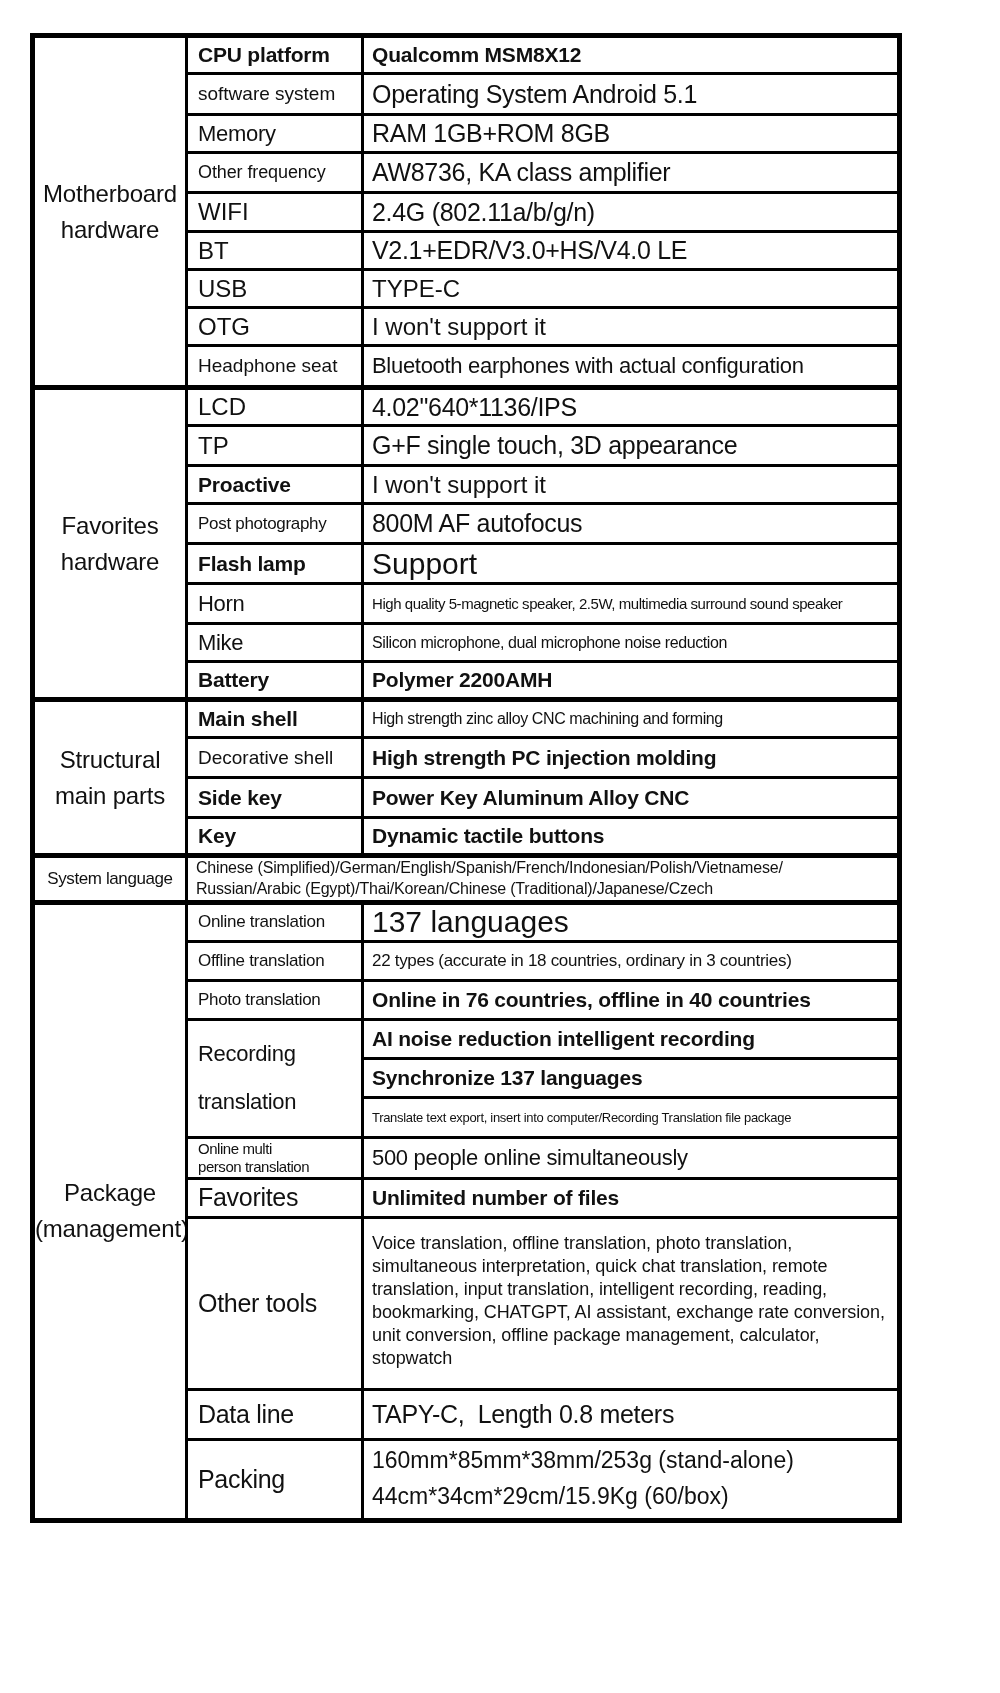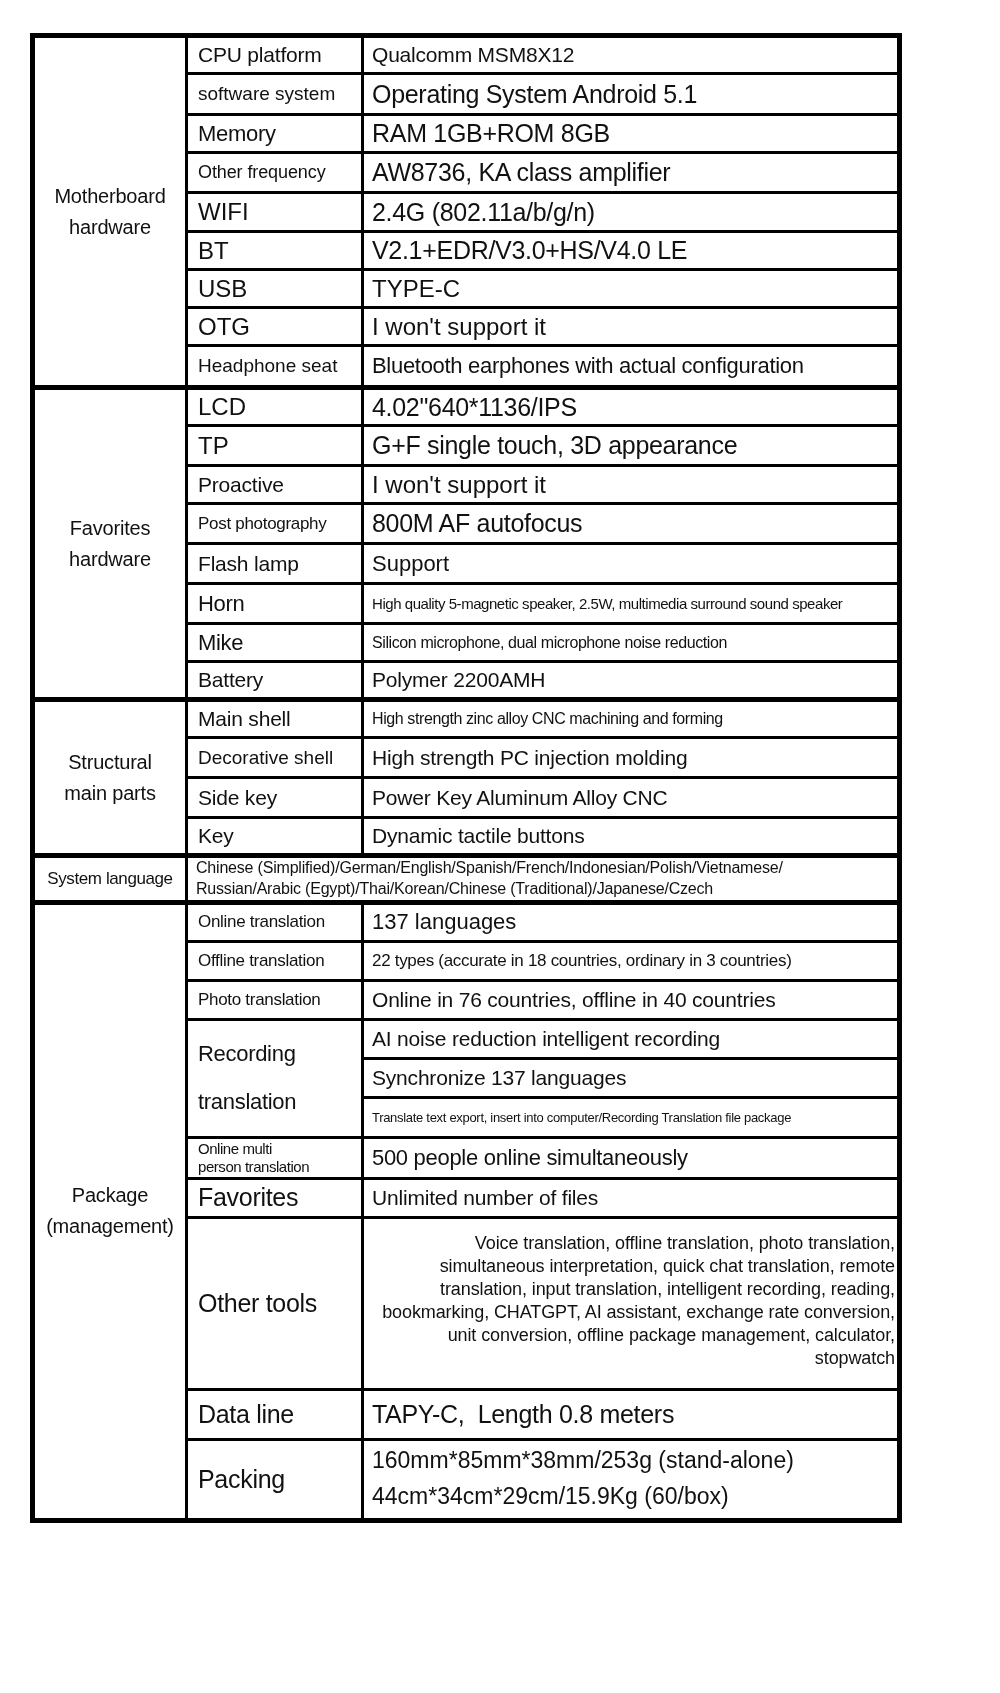--- a/index.html
+++ b/index.html
@@ -18,47 +18,47 @@
     border: 5px solid #000;
   }
   td {
     border: 3px solid #000;
     padding: 0;
     vertical-align: middle;
     overflow: hidden;
   }
   tr.sec > td { border-top: 5px solid #000; }
 
-  .cat { text-align: center; font-size: 20px; letter-spacing: -0.2px; }
+  .cat { text-align: center; font-size: 24px; letter-spacing: -0.2px; }
   .cat .cl + .cl { margin-top: 8px; }
   .cat-sys { font-size: 17px; letter-spacing: -0.4px; }
 
   .lbl { padding-left: 10px; padding-right: 2px; white-space: nowrap; }
   .val { padding-left: 8px; padding-right: 2px; }
   .nw  { white-space: nowrap; }
 
   .fs13 { font-size: 13px; letter-spacing: -0.3px; }
   .fs15 { font-size: 15px; letter-spacing: -0.45px; }
   .fs16 { font-size: 16px; letter-spacing: -0.2px; }
   .fs17 { font-size: 17px; letter-spacing: -0.3px; }
   .fs18 { font-size: 18px; letter-spacing: -0.1px; }
   .fs19 { font-size: 19px; }
   .fs20 { font-size: 16px; letter-spacing: -0.4px; margin-top: 20px; }
-  .fs21 { font-size: 21px; letter-spacing: -0.2px; }
+  .fs21 { font-size: 21px; letter-spacing: -0.2px; font-weight: bold; }
   .fs22 { font-size: 22px; letter-spacing: -0.3px; }
   .fs23 { font-size: 23px; }
   .fs24 { font-size: 24px; }
   .fs25 { font-size: 25px; letter-spacing: -0.3px; }
-  .fs27 { font-size: 22px; }
+  .fs27 { font-size: 30px; }
 
   .lbl2 .ll + .ll { margin-top: 22px; }
   .lbl2t { line-height: 1.2; white-space: nowrap; }
   .mlines div { line-height: 1.3; }
   .packing-val div { line-height: 1.55; }
-  .wrapval { line-height: 1.28; padding-bottom: 4px; text-align: right; }
+  .wrapval { line-height: 1.28; padding-bottom: 4px; }
 </style>
 </head>
 <body>
 
 <table class="spec">
   <colgroup>
     <col style="width:154px">
       <col style="width:176px">
       <col style="width:537px">
   </colgroup>

